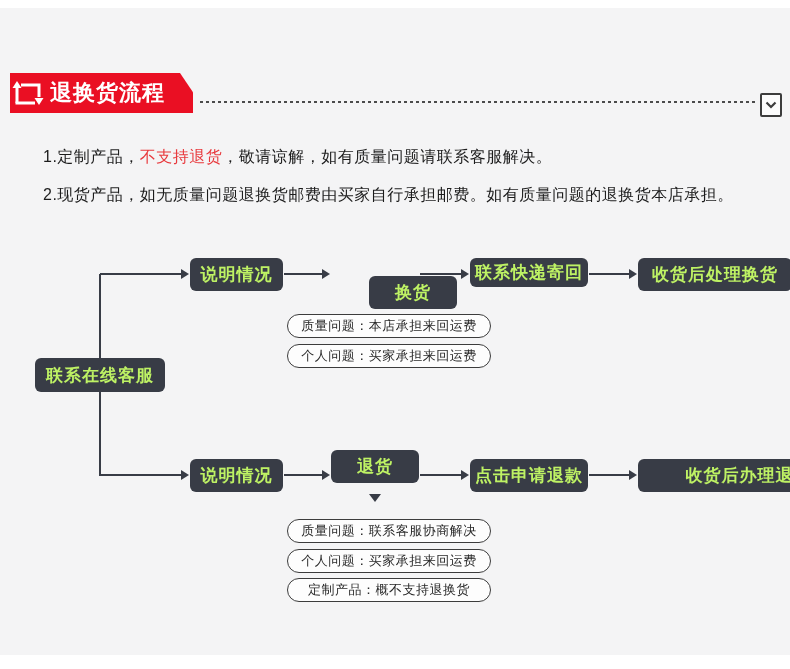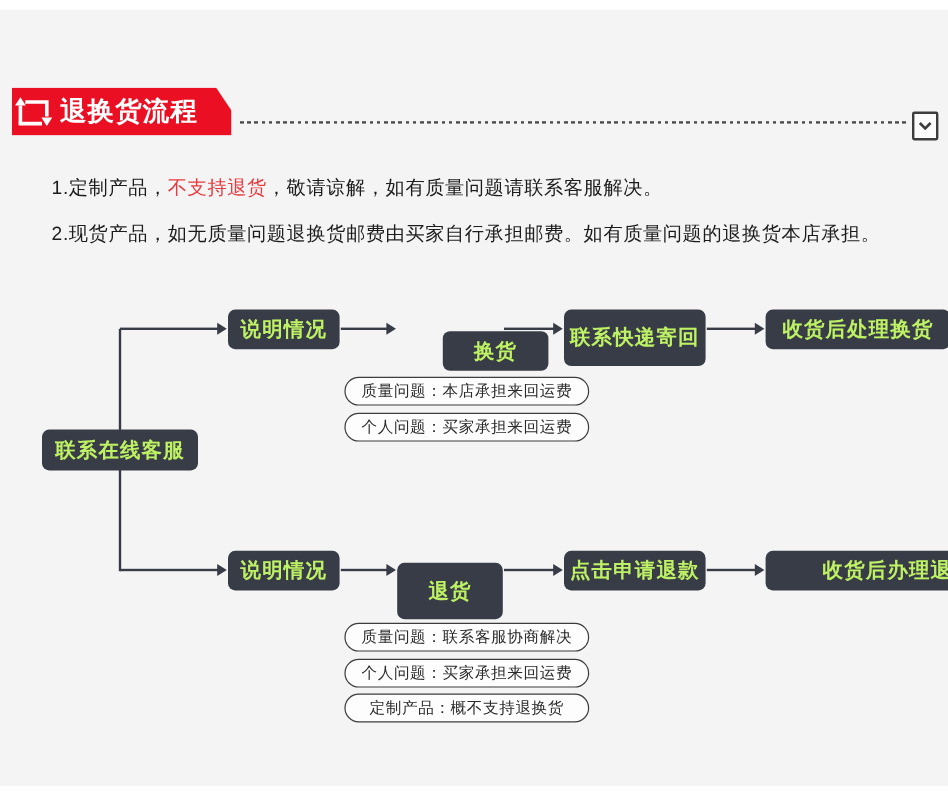--- a/index.html
+++ b/index.html
@@ -92,31 +92,31 @@
 <div class="abs vline" style="left:99px;top:274px;height:202px;"></div>
 <div class="abs hline arrow" style="left:100px;top:273px;width:82px;"></div>
 <div class="abs hline arrow" style="left:100px;top:474px;width:82px;"></div>
 
 <div class="abs fbox" style="left:35px;top:358px;width:130px;height:34px;">联系在线客服</div>
 
 <div class="abs fbox" style="left:190px;top:258px;width:93px;height:33px;">说明情况</div>
 <div class="abs hline arrow" style="left:284px;top:273px;width:39px;"></div>
 <div class="abs fbox" style="left:331px;top:276px;width:88px;height:33px;margin-left:38px;">换货</div>
 <div class="abs hline arrow" style="left:420px;top:273px;width:42px;"></div>
-<div class="abs fbox" style="left:470px;top:258px;width:118px;height:47px;">联系快递寄回</div>
+<div class="abs fbox" style="left:470px;top:258px;width:118px;height:29px;">联系快递寄回</div>
 <div class="abs hline arrow" style="left:589px;top:273px;width:41px;"></div>
 <div class="abs fbox" style="left:638px;top:258px;width:154px;height:33px;">收货后处理换货</div>
 
 <div class="abs tri-down" style="left:369px;top:293px;"></div>
 <div class="abs oval" style="left:287px;top:314px;">质量问题：本店承担来回运费</div>
 <div class="abs oval" style="left:287px;top:344px;">个人问题：买家承担来回运费</div>
 
 <div class="abs fbox" style="left:190px;top:459px;width:93px;height:33px;">说明情况</div>
 <div class="abs hline arrow" style="left:284px;top:474px;width:39px;"></div>
-<div class="abs fbox" style="left:331px;top:469px;width:88px;height:47px;">退货</div>
+<div class="abs fbox" style="left:331px;top:450px;width:88px;height:33px;">退货</div>
 <div class="abs hline arrow" style="left:420px;top:474px;width:42px;"></div>
 <div class="abs fbox" style="left:470px;top:459px;width:118px;height:33px;">点击申请退款</div>
 <div class="abs hline arrow" style="left:589px;top:474px;width:41px;"></div>
 <div class="abs fbox" style="left:638px;top:459px;width:133px;height:33px;padding-left:44px;">收货后办理退款</div>
 
 <div class="abs tri-down" style="left:369px;top:494px;"></div>
 <div class="abs oval" style="left:287px;top:519px;">质量问题：联系客服协商解决</div>
 <div class="abs oval" style="left:287px;top:549px;">个人问题：买家承担来回运费</div>
 <div class="abs oval" style="left:287px;top:578px;">定制产品：概不支持退换货</div>
 

